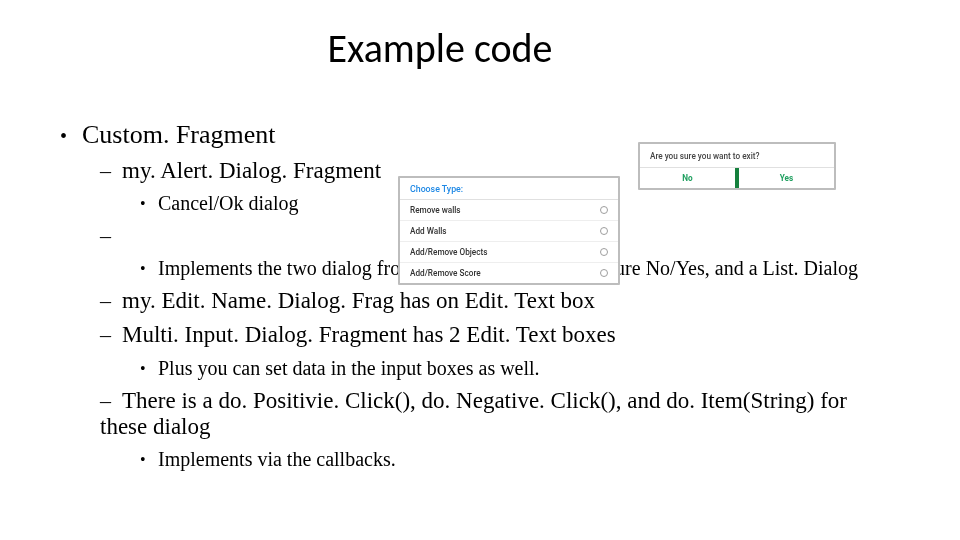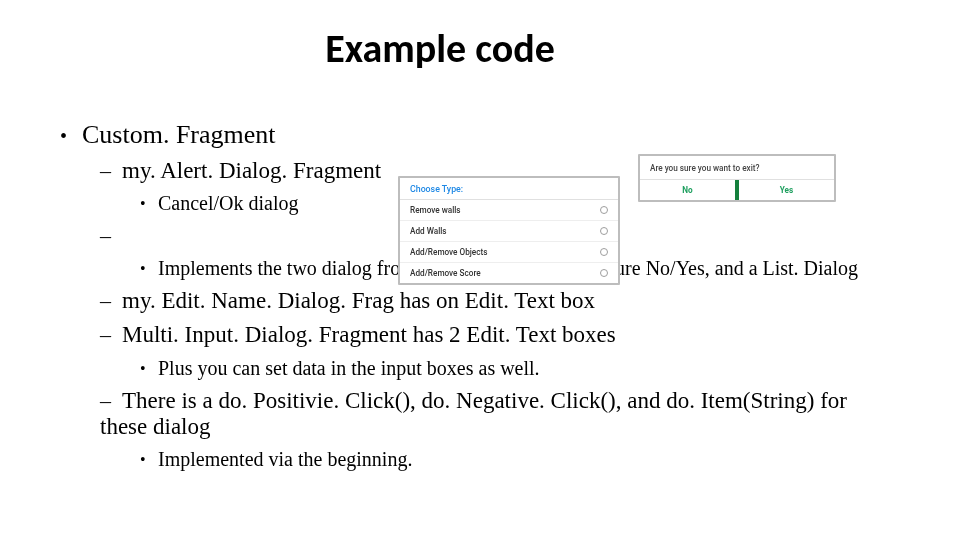--- a/index.html
+++ b/index.html
@@ -18,21 +18,21 @@
     height: 540px;
     box-sizing: border-box;
   }
   .title {
     position: absolute;
     top: 24px;
     left: 0;
     width: 880px;
     text-align: center;
     font-size: 40px;
-    font-weight: 700;
+    font-weight: 400;
   }
   .content {
     position: absolute;
     top: 112px;
     left: 60px;
     right: 60px;
     font-size: 20px;
     line-height: 1.15;
   }
   ul { margin: 0; padding: 0; list-style: none; }
@@ -113,21 +113,21 @@
     width: 8px;
     height: 8px;
     border: 1px solid #9e9e9e;
     border-radius: 50%;
     box-sizing: border-box;
   }
   
   .mock-yn {
     width: 194px;
     font-size: 8px;
-    margin-top: 24px;
+    margin-top: 12px;
   }
   .mock-yn .msg {
     padding: 7px 10px 6px;
     color: #444;
     font-weight: 500;
     font-size: 8.2px;
   }
   .mock-yn .btns {
     display: flex;
     border-top: 1px solid #e0e0e0;
@@ -174,21 +174,21 @@
       <li class="lv2">
         <span class="bullet"></span><span class="text">Multi. Input. Dialog. Fragment has 2 Edit. Text boxes</span>
       </li>
       <li class="lv3">
         <span class="bullet"></span><span class="text">Plus you can set data in the input boxes as well.</span>
       </li>
       <li class="lv2">
         <span class="bullet"></span><span class="text">There is a do. Positivie. Click(), do. Negative. Click(), and do. Item(String) for these dialog</span>
       </li>
       <li class="lv3">
-        <span class="bullet"></span><span class="text">Implemented via the beginning.</span>
+        <span class="bullet"></span><span class="text">Implements via the callbacks.</span>
       </li>
     </ul>
   </div>
 
   <div class="mocks">
     <div class="mock mock-list">
       <div class="header">Choose Type:</div>
       <div class="row">
         <span>Remove walls</span>
         <span class="radio"></span>

